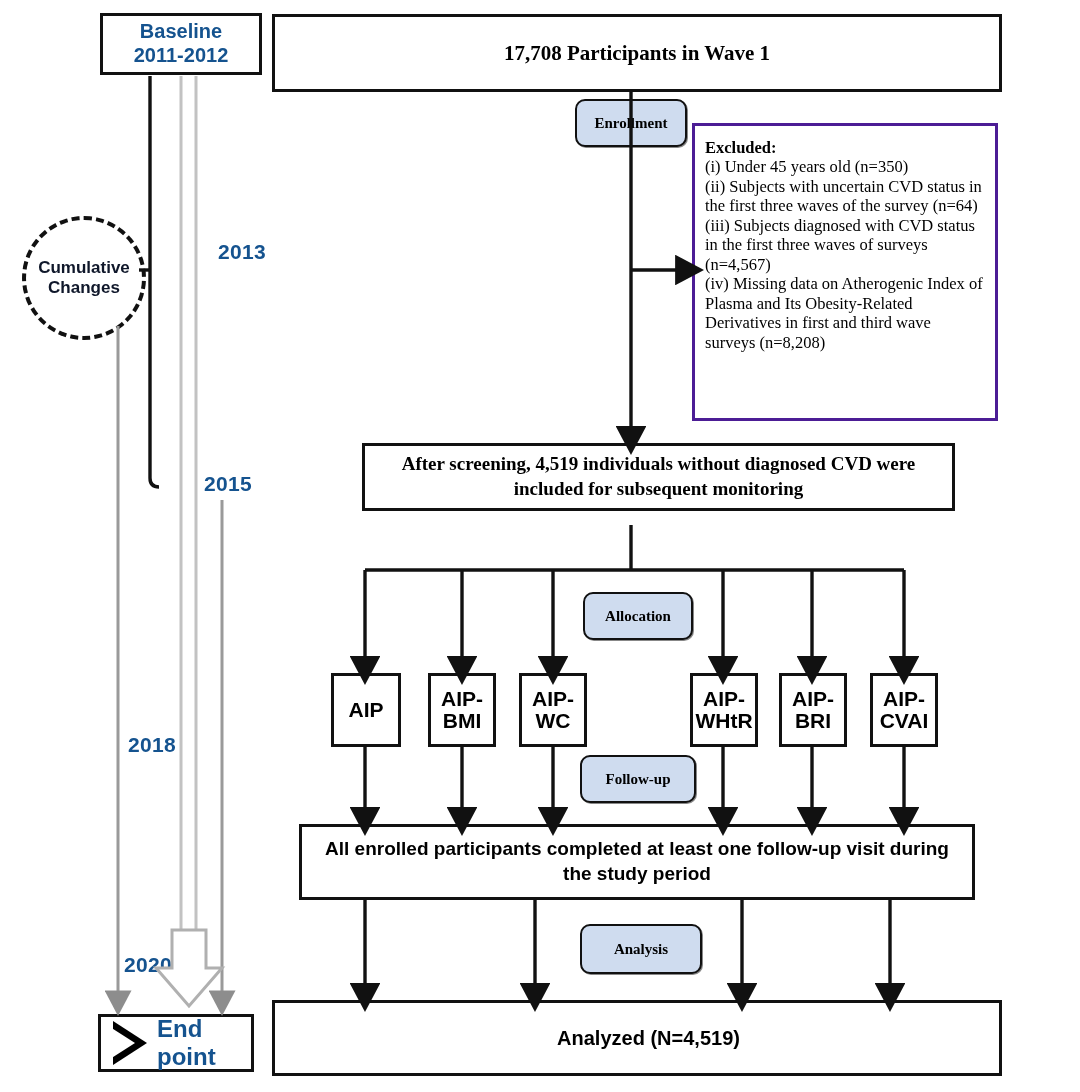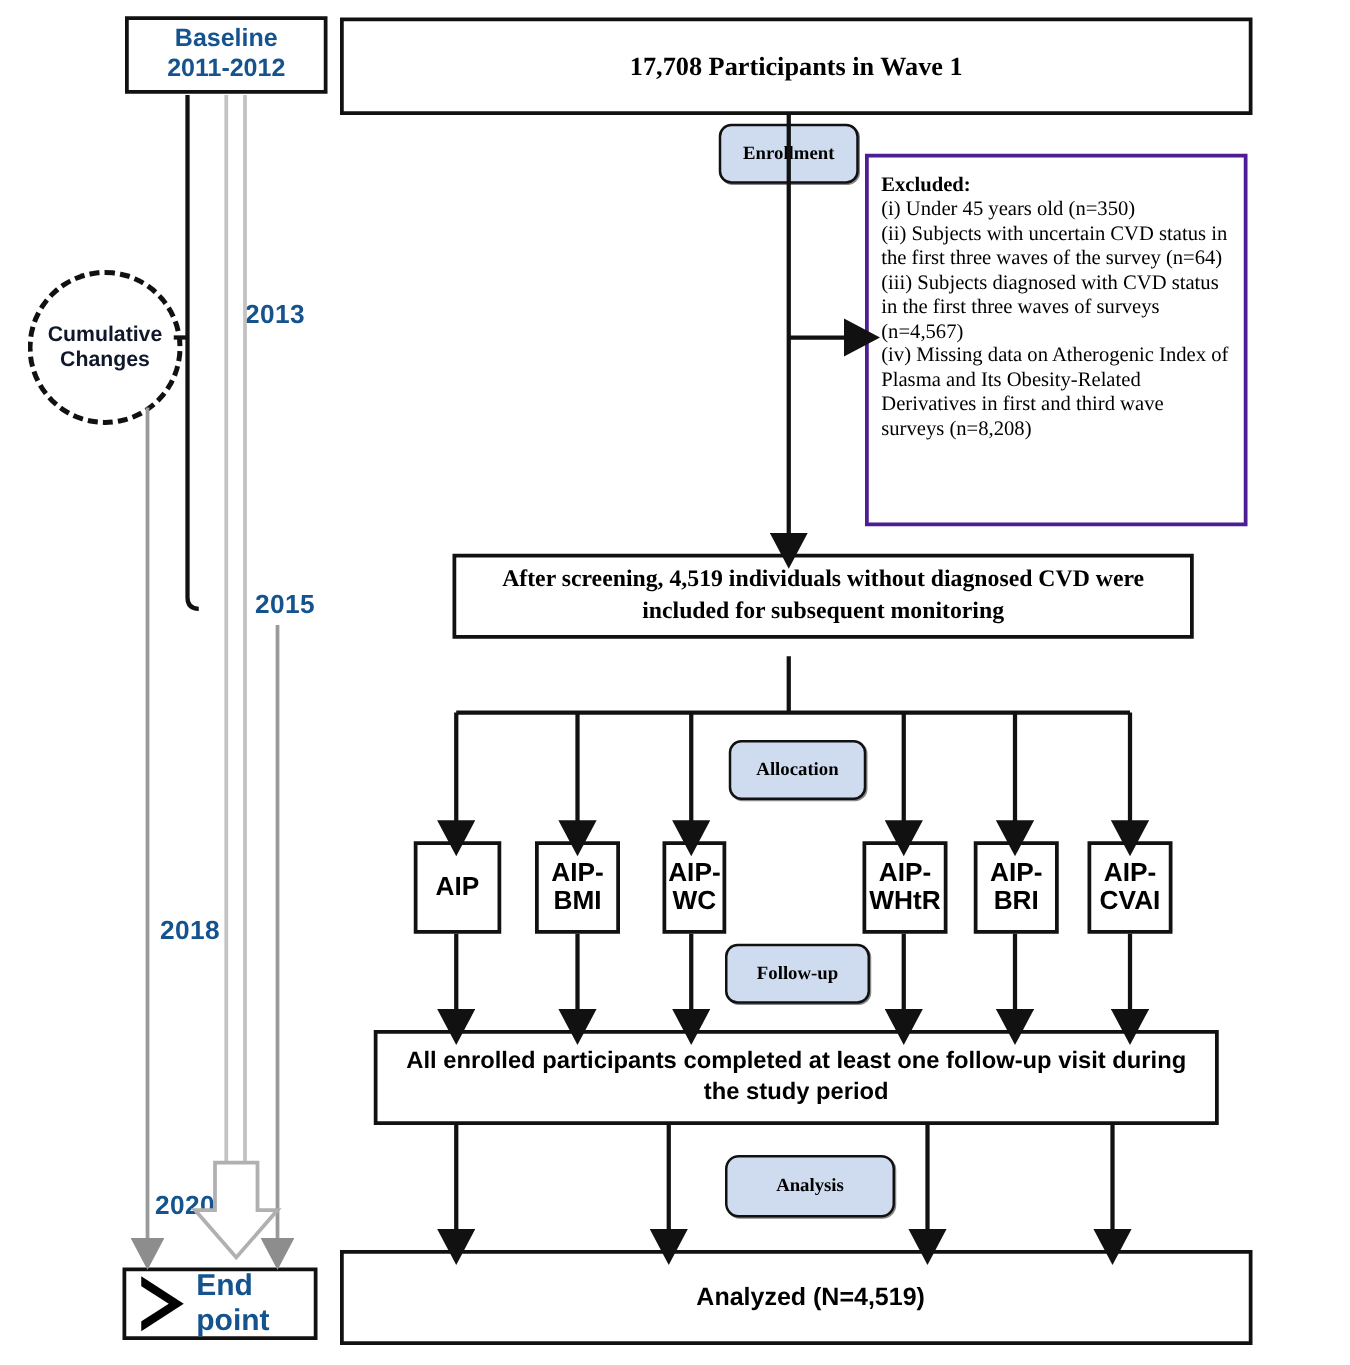--- a/index.html
+++ b/index.html
@@ -59,21 +59,21 @@
   <div class="baseline-box" style="left:100px;top:13px;width:162px;height:62px;">
     <span>Baseline</span>
     <span>2011-2012</span>
   </div>
 
   <div class="circle" style="left:22px;top:216px;width:124px;height:124px;">
     <span>Cumulative</span>
     <span>Changes</span>
   </div>
 
-  <div class="year" style="left:196px;top:240px;">2013</div>
+  <div class="year" style="left:218px;top:240px;">2013</div>
   <div class="year" style="left:204px;top:472px;">2015</div>
   <div class="year" style="left:128px;top:733px;">2018</div>
   <div class="year" style="left:124px;top:953px;">2020</div>
 
   <div class="endbox" style="left:98px;top:1014px;width:156px;height:58px;">
     <span class="tri"></span>
     <span>End point</span>
   </div>
 
   <div class="box serif-box" style="left:272px;top:14px;width:730px;height:78px;font-size:21px;">
@@ -99,42 +99,42 @@
   <div class="stage" style="left:583px;top:592px;width:110px;height:48px;">
     <span>Allocation</span>
   </div>
 
   <div class="aipbox" style="left:331px;top:673px;width:70px;height:74px;">
     <span>AIP</span>
   </div>
   <div class="aipbox" style="left:428px;top:673px;width:68px;height:74px;">
     <span>AIP-BMI</span>
   </div>
-  <div class="aipbox" style="left:530px;top:673px;width:51px;height:74px;">
+  <div class="aipbox" style="left:519px;top:673px;width:68px;height:74px;">
     <span>AIP-WC</span>
   </div>
   <div class="aipbox" style="left:690px;top:673px;width:68px;height:74px;">
     <span>AIP-WHtR</span>
   </div>
   <div class="aipbox" style="left:779px;top:673px;width:68px;height:74px;">
     <span>AIP-BRI</span>
   </div>
   <div class="aipbox" style="left:870px;top:673px;width:68px;height:74px;">
     <span>AIP-CVAI</span>
   </div>
 
   <div class="stage" style="left:580px;top:755px;width:116px;height:48px;">
     <span>Follow-up</span>
   </div>
 
   <div class="box sans-box" style="left:299px;top:824px;width:676px;height:76px;font-size:19px;padding:0 22px;line-height:1.3;">
     <span>All enrolled participants completed at least one follow-up visit during the study period</span>
   </div>
 
-  <div class="stage" style="left:580px;top:924px;width:136px;height:50px;border-radius:11px;">
+  <div class="stage" style="left:580px;top:924px;width:122px;height:50px;">
     <span>Analysis</span>
   </div>
 
   <div class="box sans-box" style="left:272px;top:1000px;width:730px;height:76px;font-size:20px;">
     <span>Analyzed (N=4,519)</span>
   </div>
 
   <svg class="overlay" viewBox="0 0 1080 1092">
     <defs>
       <marker id="ah" markerWidth="9" markerHeight="9" refX="3.2" refY="4.5" orient="auto">

